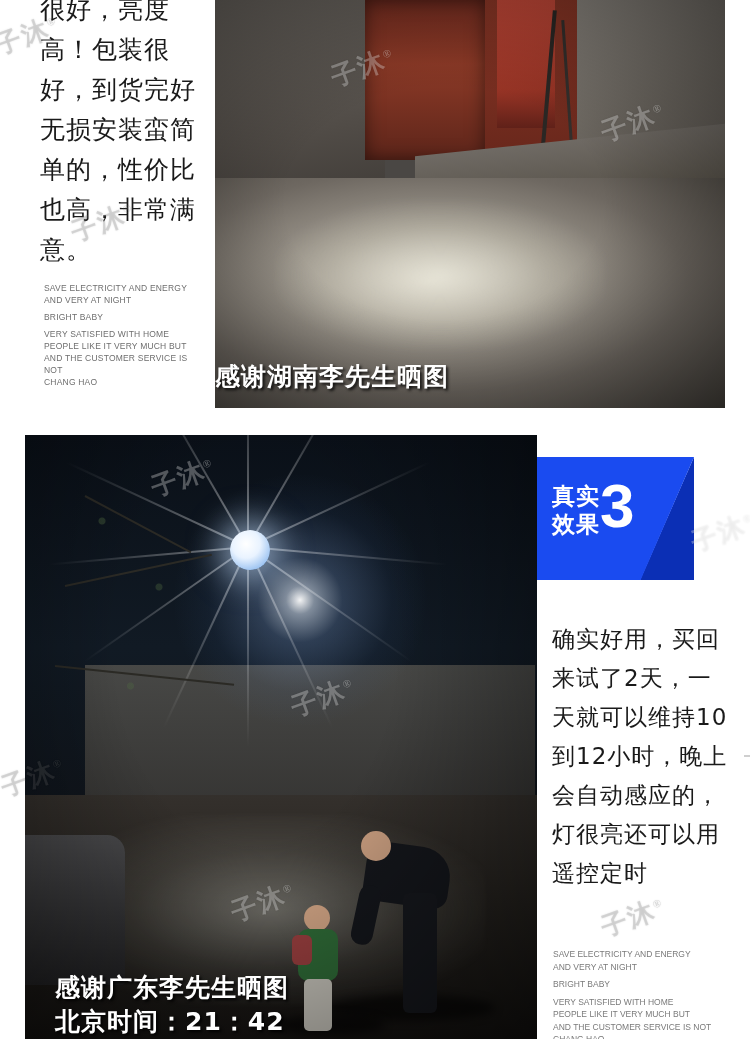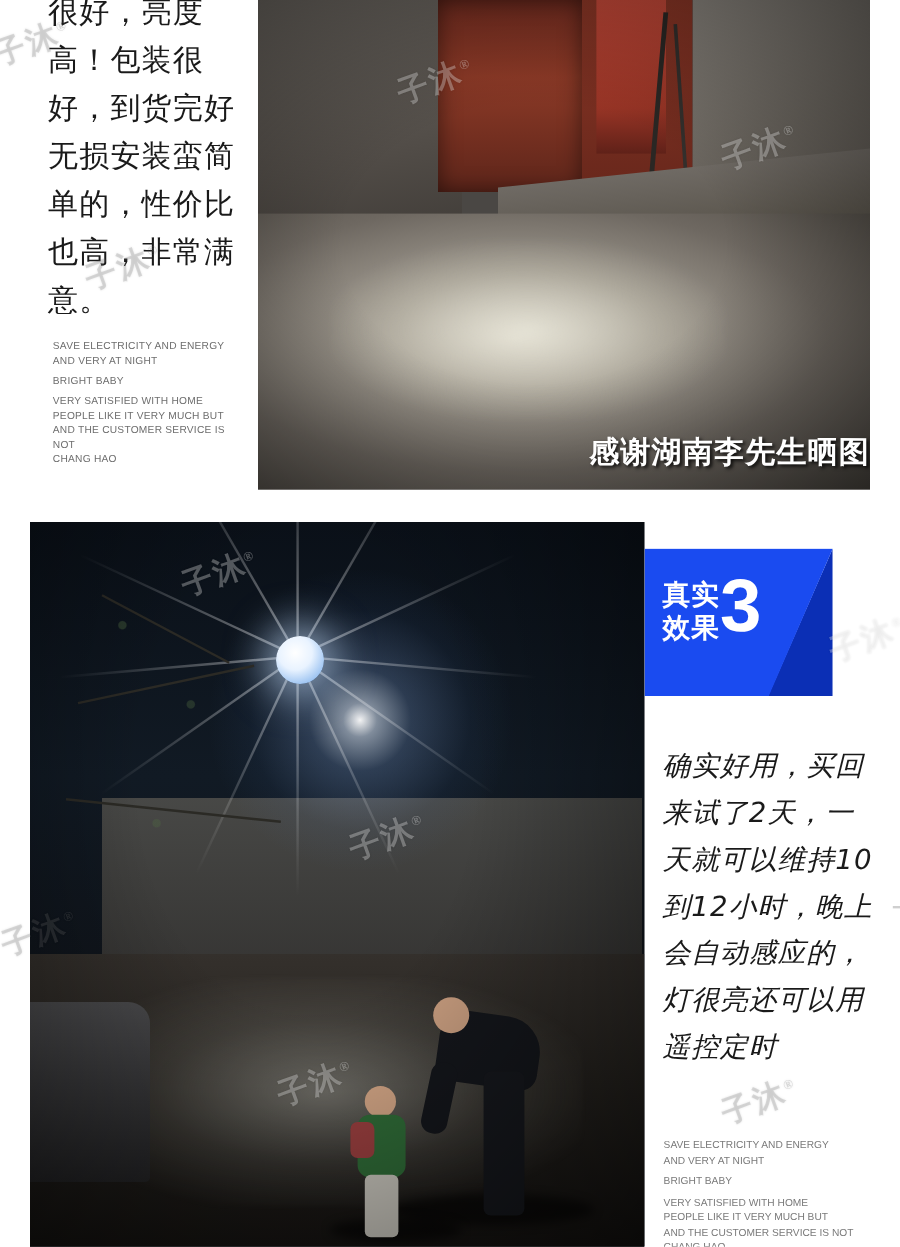--- a/index.html
+++ b/index.html
@@ -127,21 +127,21 @@
     filter: blur(3px);
   }
   .p1-vign {
     position:absolute; inset:0;
     background: radial-gradient(ellipse at 45% 50%, rgba(0,0,0,0) 40%, rgba(0,0,0,0.45) 100%);
   }
   .p1-cap {
     position:absolute;
     left: 0; right: 0;
     bottom: 14px;
-    text-align: right;
+    text-align: left;
     z-index: 5;
   }
   .p1-cap .l1, .p1-cap .l2 {
     font-family: "DejaVu Sans", sans-serif;
     color: #ffffff;
     font-size: 25px;
     font-weight: bold;
     letter-spacing: 1px;
     line-height: 34px;
     text-shadow: 2px 2px 3px rgba(0,0,0,0.85);
@@ -271,21 +271,21 @@
   }
   .banner-num {
     position:absolute; left:600px; top:45px; z-index:6;
     color:#fff; font-family:"Liberation Sans", sans-serif;
     font-weight:bold; font-size:62px; line-height:62px;
   }
 
   .sec3-text {
     position:absolute; left:552px; top:190px; width:180px;
   }
-  .sec3-text .cn-para { font-size:23px; line-height:39px;font-style:italic; }
+  .sec3-text .cn-para { font-size:23px; line-height:39px; }
   .en-block2 {
     position:absolute; left:553px; top:518px; width:185px;
     font-size:8.5px; line-height:12.5px; color:#7a7a7a;
   }
   .en-block2 p { margin:0; }
   .en-block2 .gap { height:5px; }
 
   
   .edge-mark {
     position:absolute; right:0; width:6px; height:2px; background:#cfcfcf;
@@ -365,20 +365,24 @@
       <div class="adult-head"></div>
       <div class="adult-arm"></div>
     </div>
     <div class="p2-child">
       <div class="child-head"></div>
       <div class="child-body"></div>
       <div class="child-pack"></div>
       <div class="child-legs"></div>
     </div>
     <div class="p2-vign"></div>
+    <div class="p2-cap">
+      <div class="l1">感谢广东李先生晒图</div>
+      <div class="l2">北京时间：21：42</div>
+    </div>
   </div>
 
   <div class="banner-tri"></div>
   <div class="banner"></div>
   <div class="banner-txt">
     <div>真实</div>
     <div>效果</div>
   </div>
   <div class="banner-num">3</div>
 

